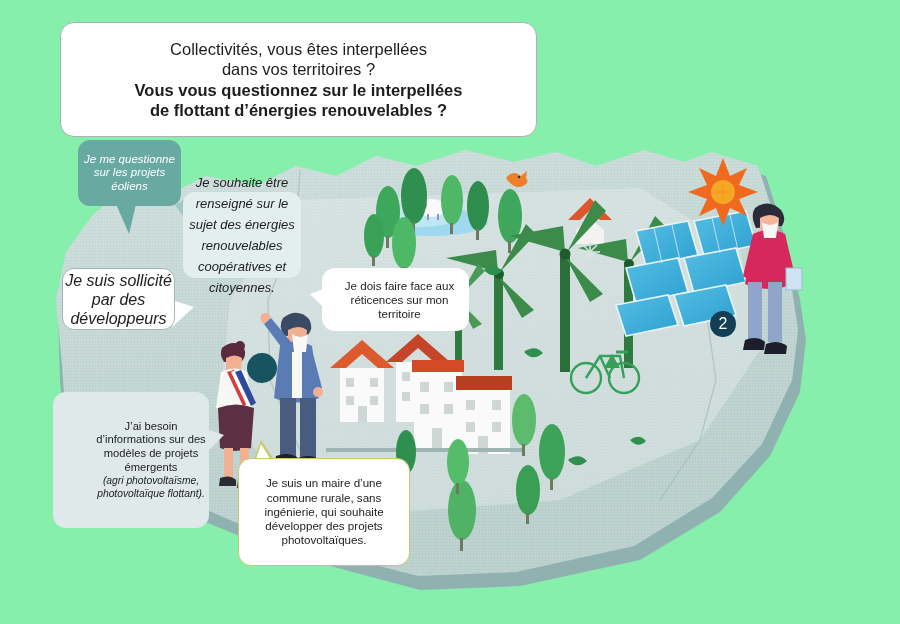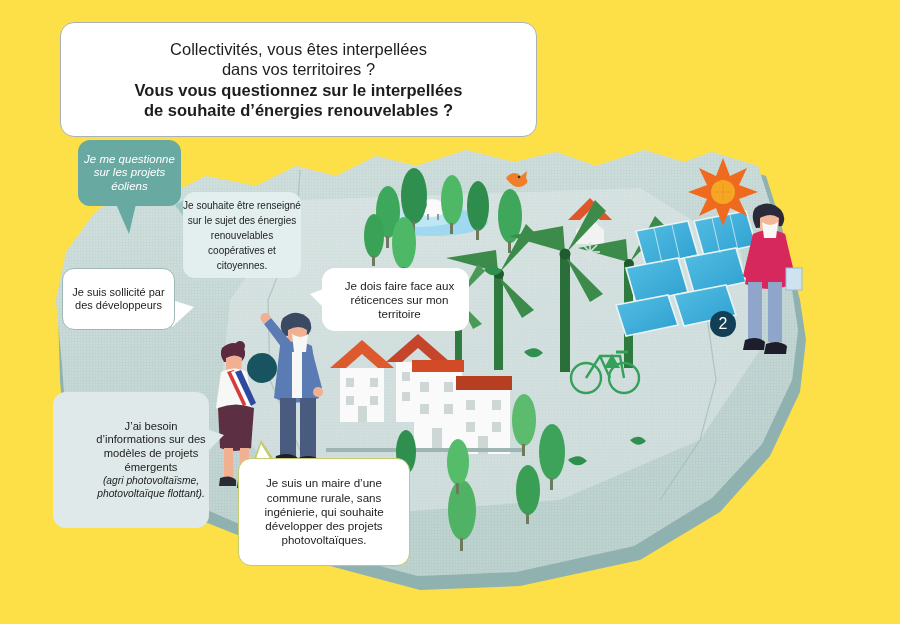--- a/index.html
+++ b/index.html
@@ -1,18 +1,18 @@
 <!DOCTYPE html>
 <html><head>
 <meta charset="utf-8">
 <style>
   html,body{margin:0;padding:0;background:#ffffff;}
   body{width:900px;height:624px;overflow:hidden;
        font-family:"Liberation Sans","DejaVu Sans",sans-serif;}
-  #stage{position:relative;width:900px;height:624px;background:#fde047;}
+  #stage{position:relative;width:900px;height:624px;background:#86efac;}
 
   
   #illus{position:absolute;left:0;top:0;width:900px;height:624px;}
 
   
   .title-box{
     position:absolute;left:60px;top:22px;width:477px;height:115px;
     background:#ffffff;border:1px solid #aab2b8;border-radius:14px;
     box-sizing:border-box;display:flex;flex-direction:column;
     align-items:center;justify-content:center;z-index:40;
@@ -29,29 +29,29 @@
 
   
   #b-eolien{left:78px;top:140px;width:103px;height:66px;background:#68a9a2;}
   #b-eolien .txt{color:#ffffff;font-size:11.5px;line-height:13.6px;font-style:italic;}
   #b-eolien-tail{left:116px;top:204px;
       border-left:13px solid transparent;border-right:7px solid transparent;
       border-top:30px solid #68a9a2;}
 
   
   #b-coop{left:183px;top:192px;width:118px;height:86px;background:#e2efee;}
-  #b-coop .txt{color:#1d1d1b;font-size:10px;line-height:15px;}
+  #b-coop .txt{color:#1d1d1b;font-size:13px;line-height:21px;font-style:italic;}
   #b-coop-tail{left:175px;top:196px;
       border-top:9px solid transparent;border-bottom:22px solid transparent;
       border-right:16px solid #9fc8c4;}
 
   
   #b-sollicite{left:62px;top:268px;width:113px;height:62px;background:#ffffff;
       border:1px solid #9fb7b5;}
-  #b-sollicite .txt{color:#1d1d1b;font-size:11px;line-height:13px;}
+  #b-sollicite .txt{color:#1d1d1b;font-size:16px;line-height:19px;font-style:italic;}
   #b-sollicite-tail{left:172px;top:300px;
       border-top:7px solid transparent;border-bottom:20px solid transparent;
       border-left:22px solid #ffffff;}
 
   
   #b-reticences{left:322px;top:268px;width:147px;height:63px;background:#ffffff;
       border-radius:13px;}
   #b-reticences .txt{color:#1d1d1b;font-size:11.6px;line-height:14px;margin-left:8px;}
   #b-reticences-tail{left:310px;top:288px;
       border-top:6px solid transparent;border-bottom:16px solid transparent;
@@ -402,21 +402,21 @@
       <line x1="580" y1="252" x2="600" y2="252"></line>
       <line x1="583" y1="245" x2="597" y2="259"></line>
       <line x1="597" y1="245" x2="583" y2="259"></line>
     </g>
   </svg>
 
   <div class="title-box">
     <div class="title-line">Collectivités, vous êtes interpellées</div>
     <div class="title-line">dans vos territoires ?</div>
     <div class="title-line b">Vous vous questionnez sur le interpellées</div>
-    <div class="title-line b">de souhaite d’énergies renouvelables ?</div>
+    <div class="title-line b">de flottant d’énergies renouvelables ?</div>
   </div>
 
   <div class="tail" id="b-eolien-tail"></div>
   <div class="bubble" id="b-eolien">
     <span class="txt">Je me questionne sur les projets éoliens</span>
   </div>
 
   <div class="tail" id="b-coop-tail"></div>
   <div class="bubble" id="b-coop">
     <span class="txt">Je souhaite être renseigné sur le sujet des énergies renouvelables coopératives et citoyennes.</span>

